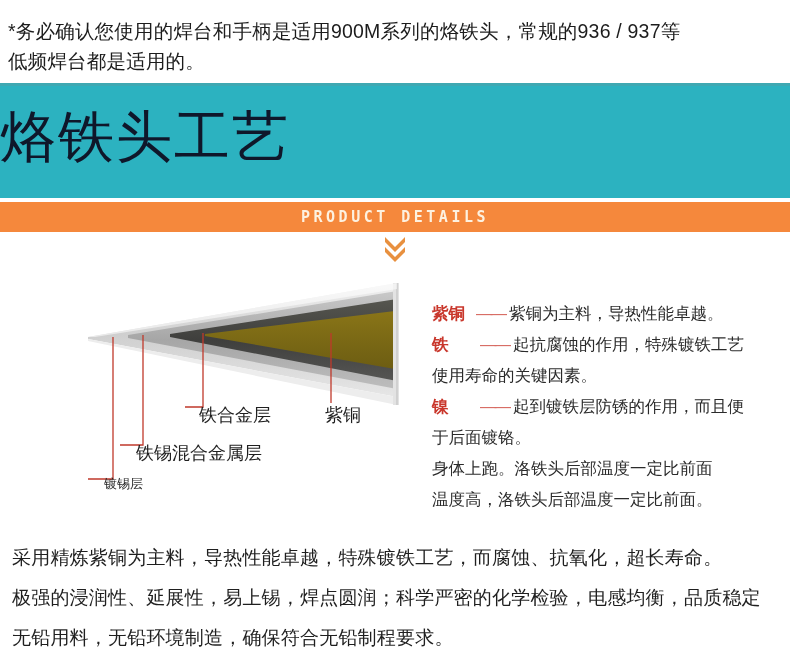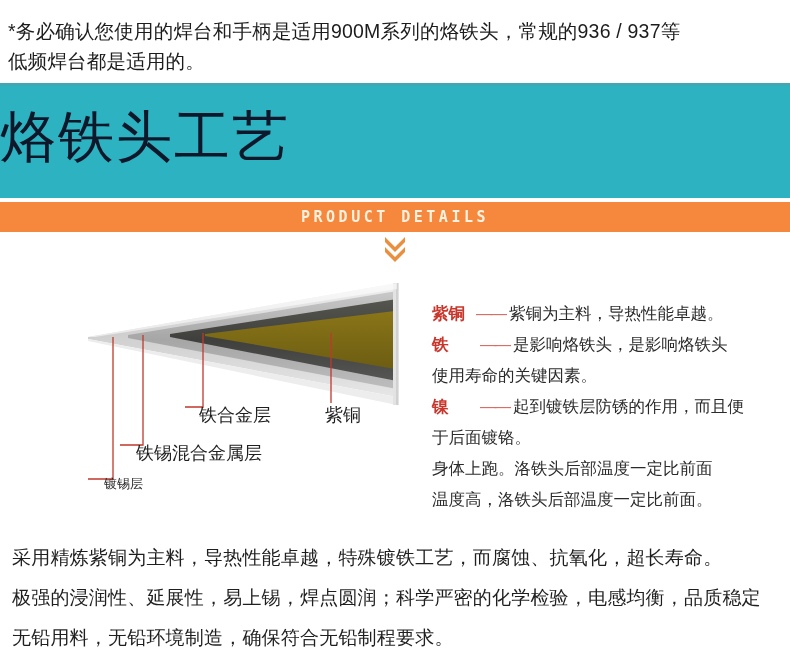--- a/index.html
+++ b/index.html
@@ -227,21 +227,21 @@
   <div style="position:absolute;left:325px;top:148px;font-size:18px;color:#1f1f1f;">紫铜</div>
 </div>
 
 <div id="material-list">
 
   <div class="mat-line">
     <span class="mat-key w-narrow">紫铜</span><span class="mat-dash">——</span><span class="mat-cont">紫铜为主料，导热性能卓越。</span>
   </div>
 
   <div class="mat-line">
-    <span class="mat-key w-wide">铁</span><span class="mat-dash">——</span><span class="mat-cont">是影响烙铁头，是影响烙铁头</span>
+    <span class="mat-key w-wide">铁</span><span class="mat-dash">——</span><span class="mat-cont">起抗腐蚀的作用，特殊镀铁工艺</span>
   </div>
   <div class="mat-line">
     <span class="mat-cont">使用寿命的关键因素。</span>
   </div>
 
   <div class="mat-line">
     <span class="mat-key w-wide">镍</span><span class="mat-dash">——</span><span class="mat-cont">起到镀铁层防锈的作用，而且便</span>
   </div>
   <div class="mat-line">
     <span class="mat-cont">于后面镀铬。</span>

